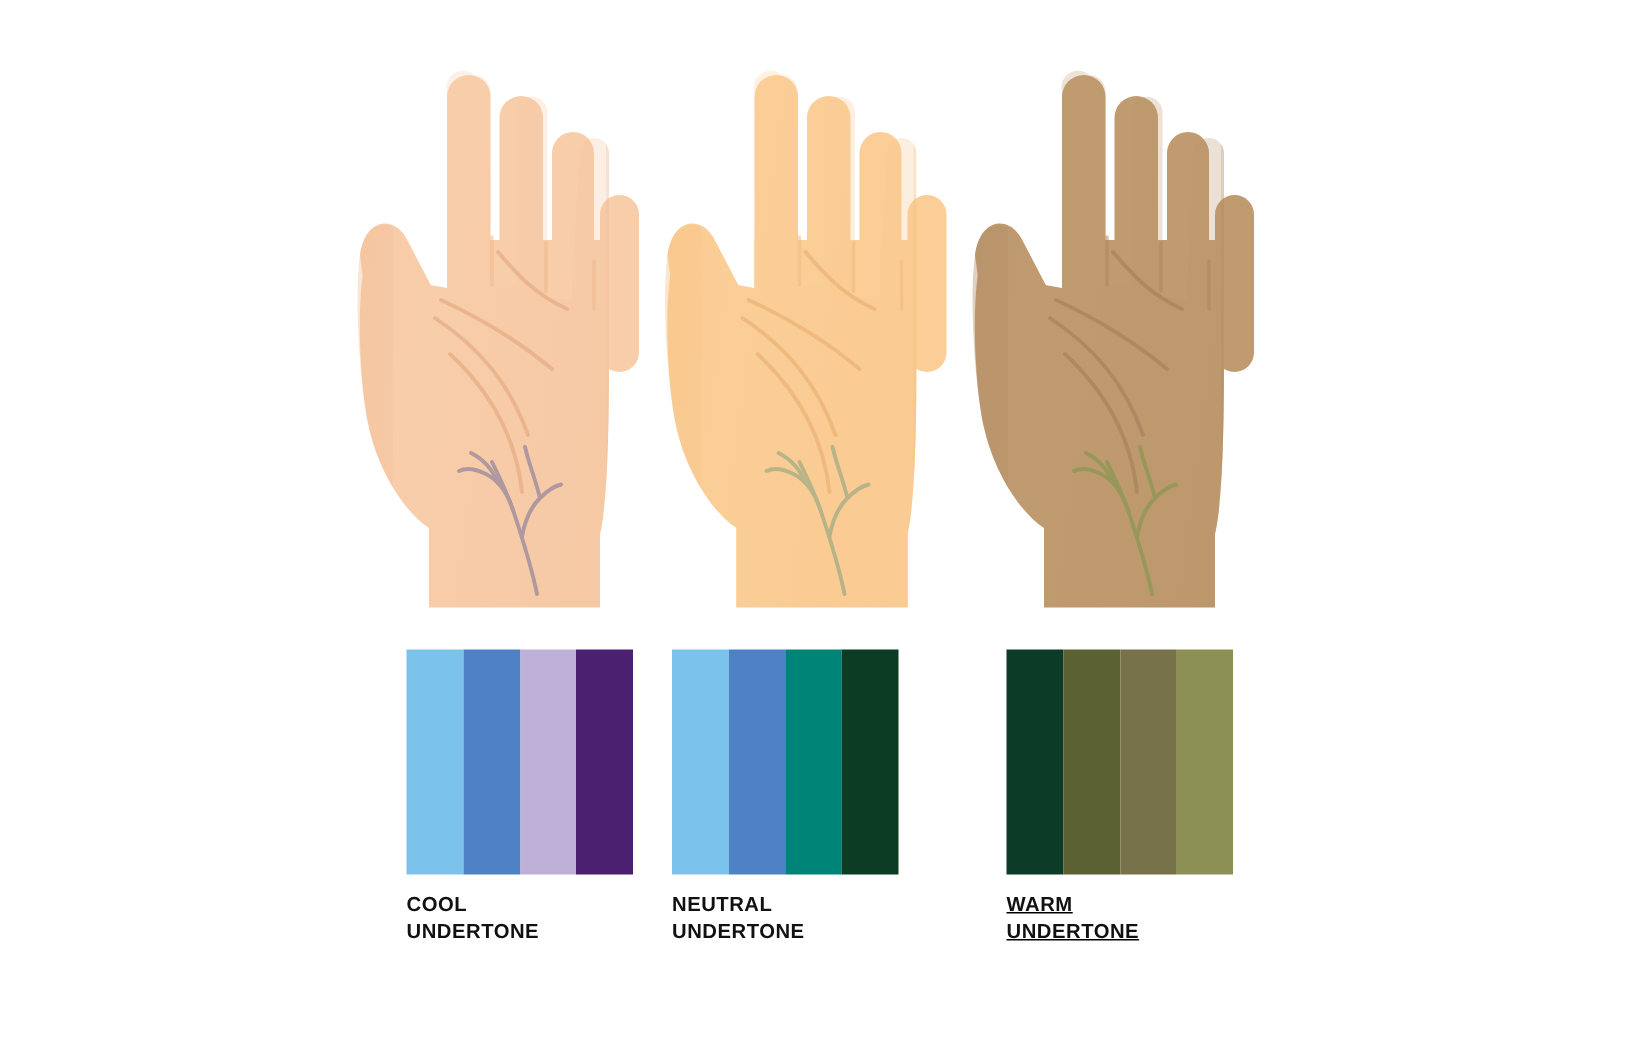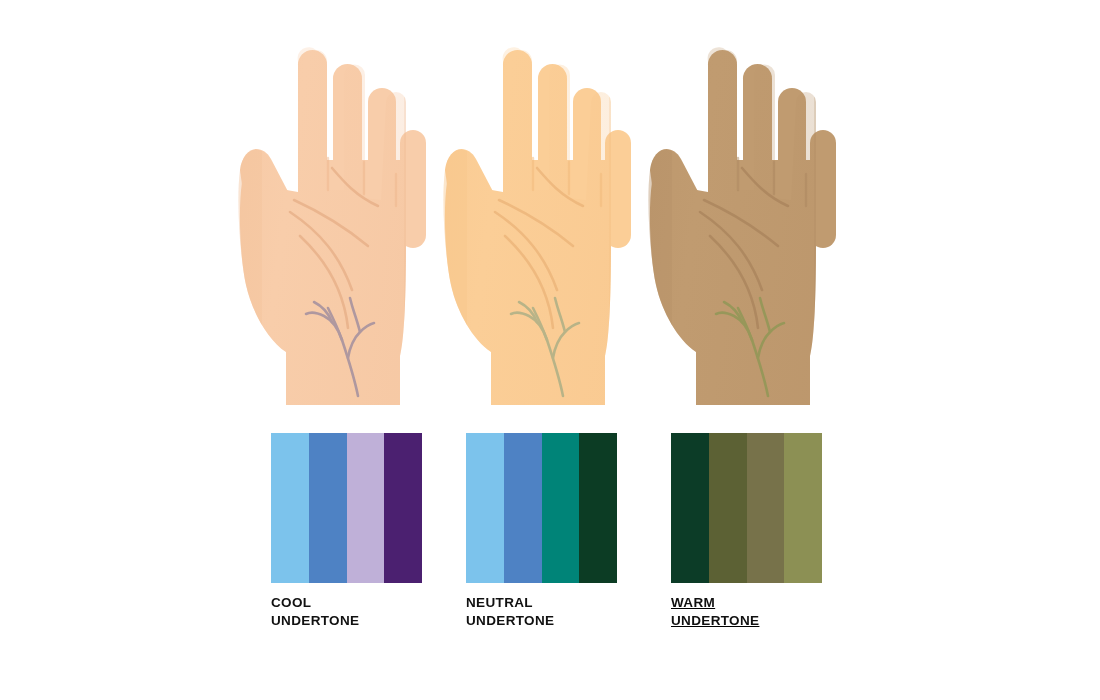--- a/index.html
+++ b/index.html
@@ -27,21 +27,21 @@
   .hand-col[data-col="1"] { left:433px; }
   .hand-col[data-col="2"] { left:638px; }
   .hand-svg { display:block; width:200px; height:365px; }
 
   
   .palette-col {
     position:absolute;
     width:175px;
   }
   .palette-col[data-col="0"] { left:261px; top:433px;margin-left:10px; }
-  .palette-col[data-col="1"] { left:466px; top:433px; }
+  .palette-col[data-col="1"] { left:448px; top:433px; }
   .palette-col[data-col="2"] { left:671px; top:433px;text-decoration:underline; }
 
   .swatch-row {
     display:flex;
     width:151px;
     height:150px;
   }
   .swatch { flex:1 1 25%; height:100%; }
 
   .label {

